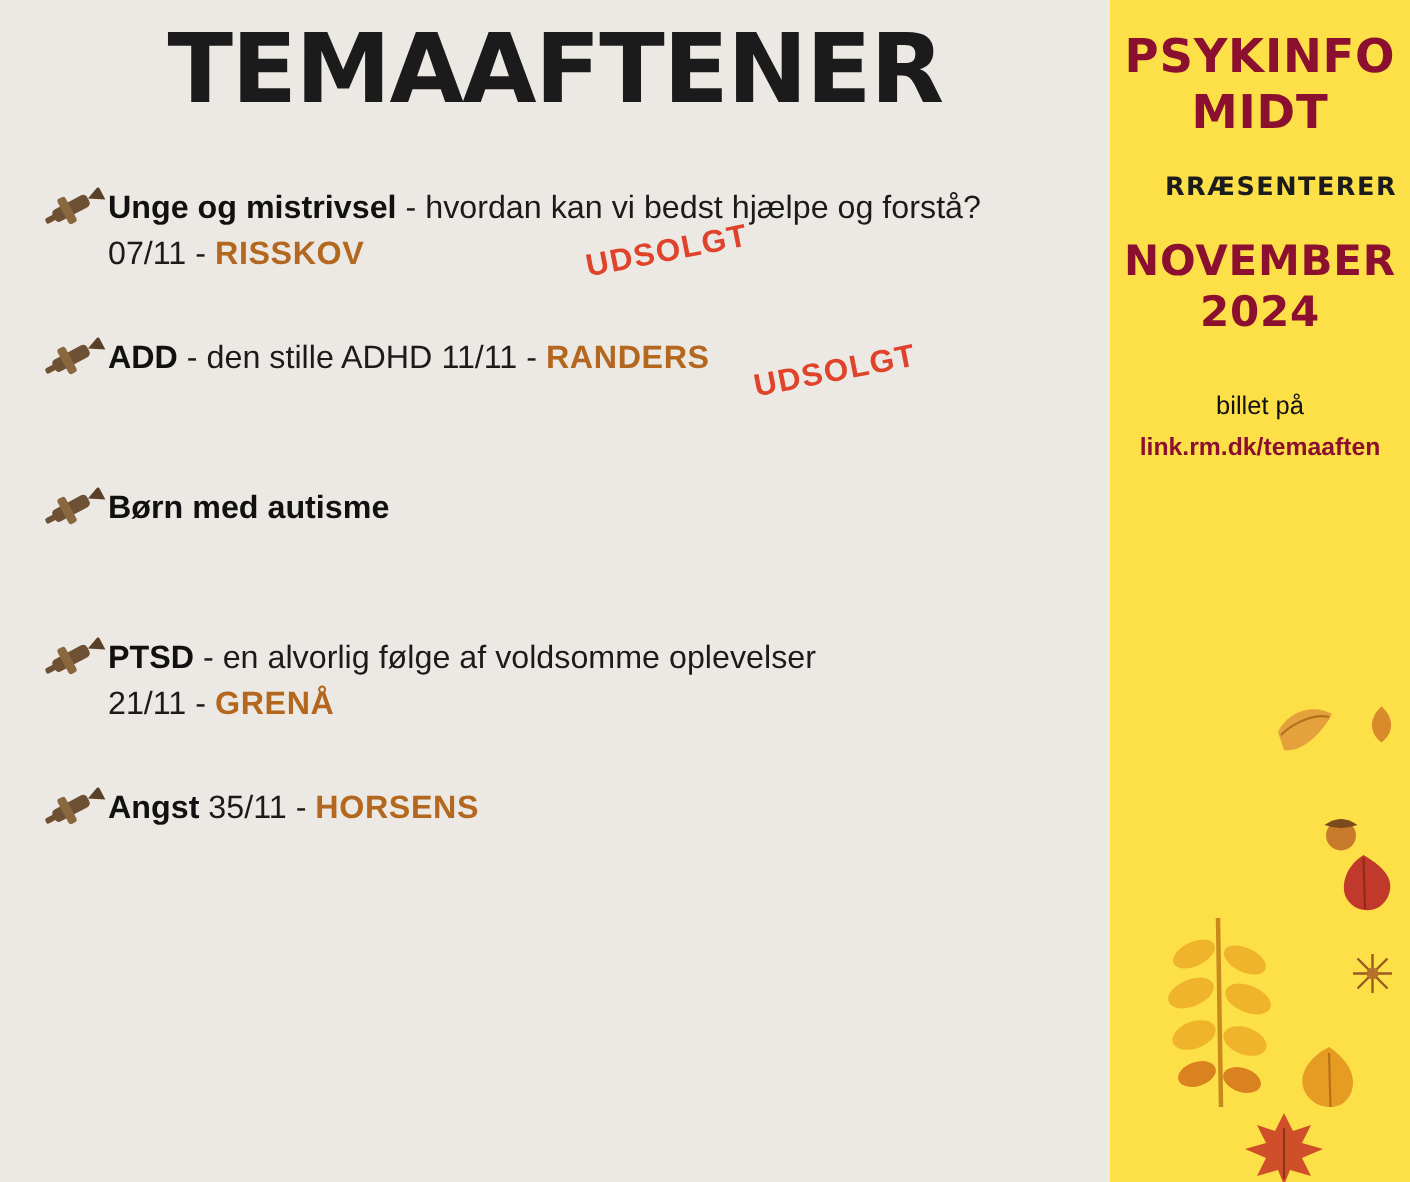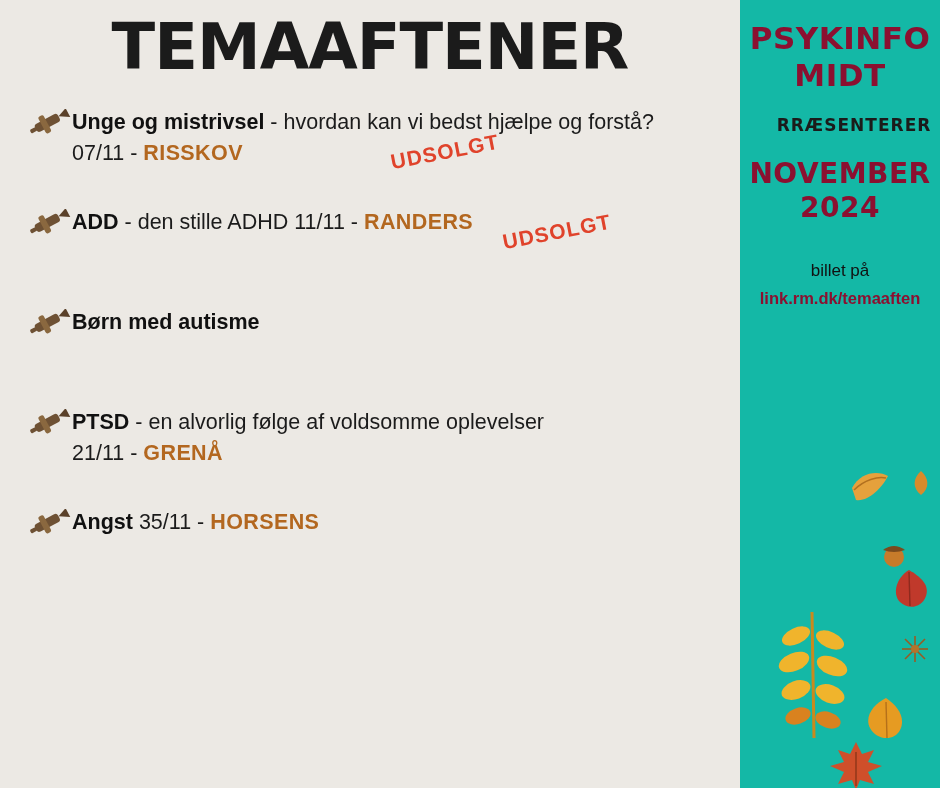--- a/index.html
+++ b/index.html
@@ -33,21 +33,21 @@
     font-weight: bold;
     font-size: 64px;
     letter-spacing: -1px;
     color: #1b1b1b;
     text-align: center;
     padding-top: 14px;
     margin: 0;
     line-height: 1.05;
   }
   .events {
-    margin-top: 26px;
+    margin-top: 42px;
     padding-left: 26px;
     padding-right: 20px;
   }
   .event {
     position: relative;
     display: flex;
     align-items: flex-start;
     min-height: 64px;
     margin-bottom: 36px;
   }
@@ -88,21 +88,21 @@
   .ev0 .sold-out { left: 318px; top: 30px; }
   .ev1 .sold-out { left: 430px; top: 10px; }
 
   .ev2 .event-text .line2 { padding-left: 4px; }
 
   
   .right {
     position: relative;
     width: 200px;
     height: 788px;
-    background: #14b8a6;
+    background: #fde047;
     box-sizing: border-box;
     text-align: center;
     overflow: hidden;
   }
   .brand {
     margin-top: 20px;
     font-family: "DejaVu Sans", sans-serif;
     font-weight: bold;
     font-size: 31px;
     line-height: 1.18;

